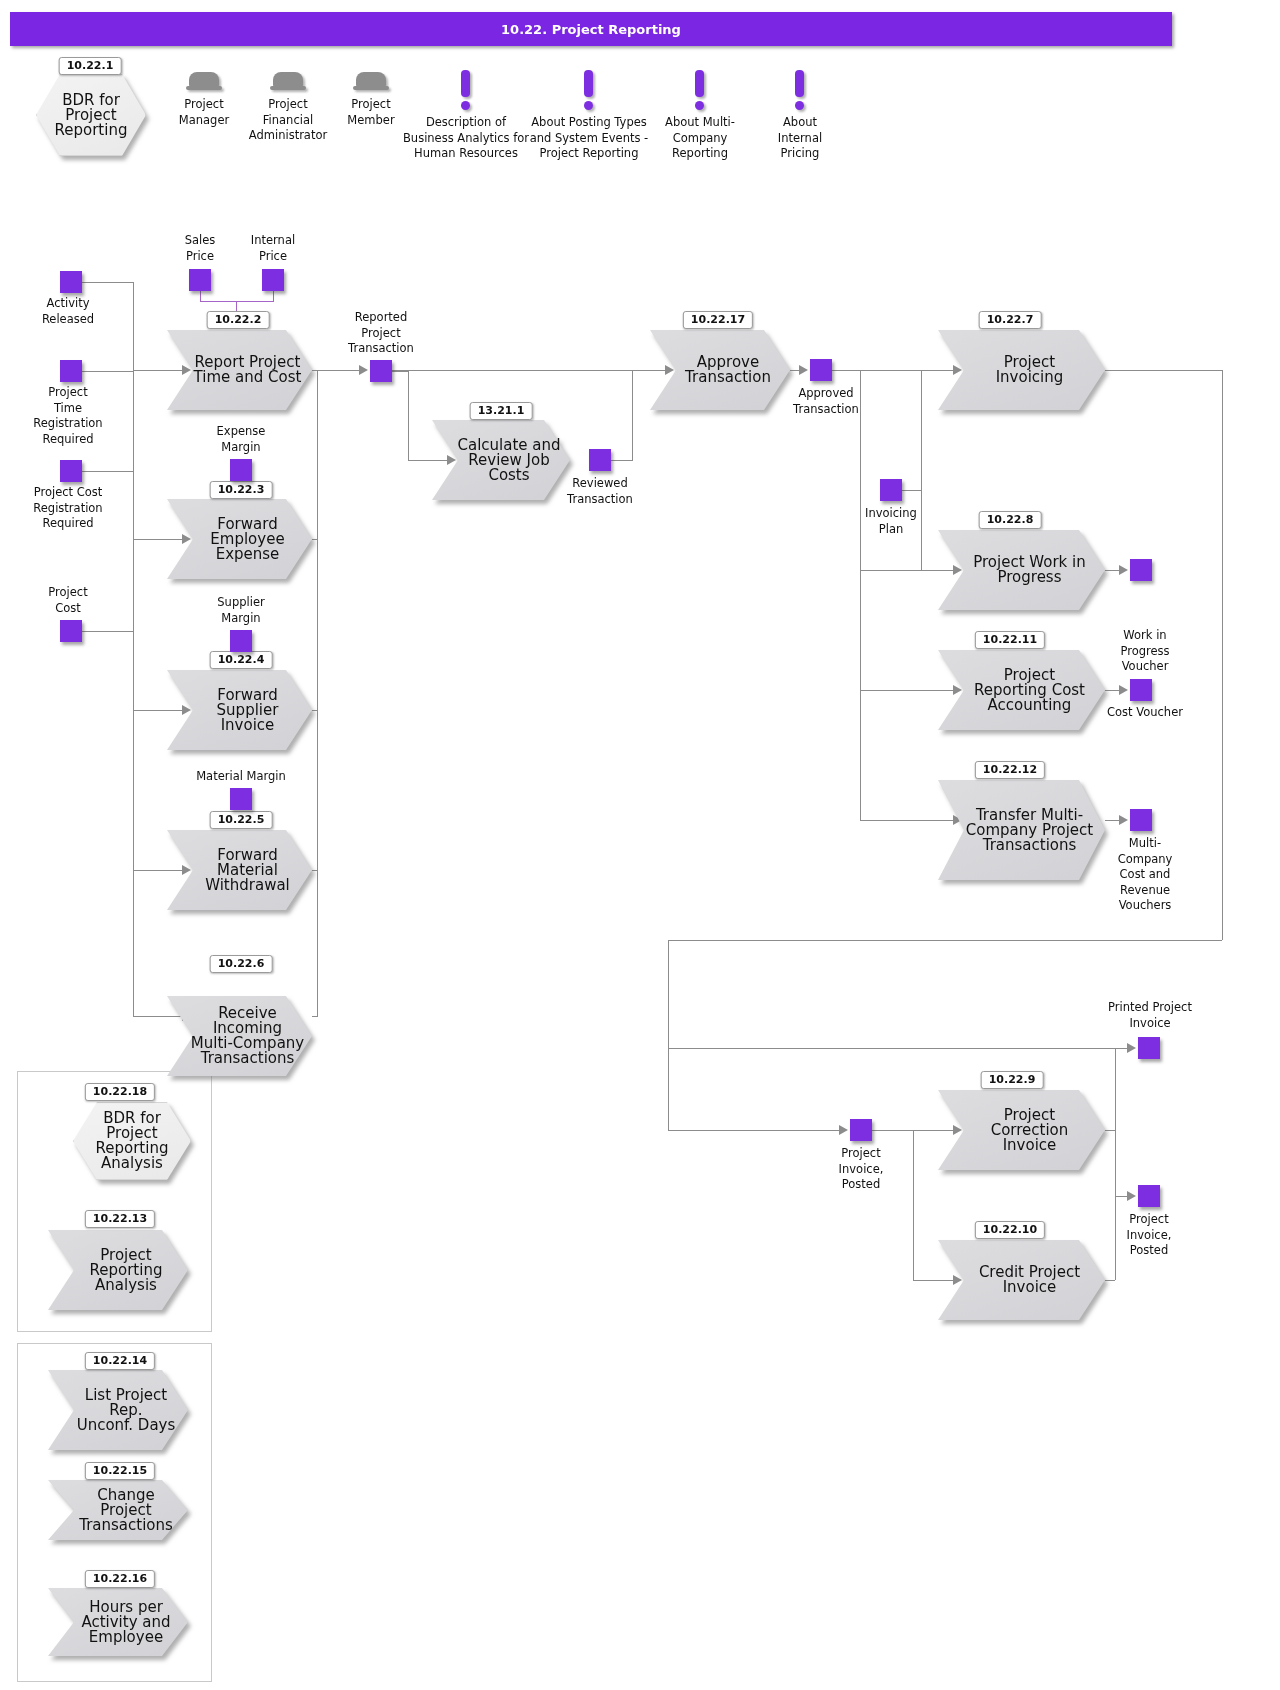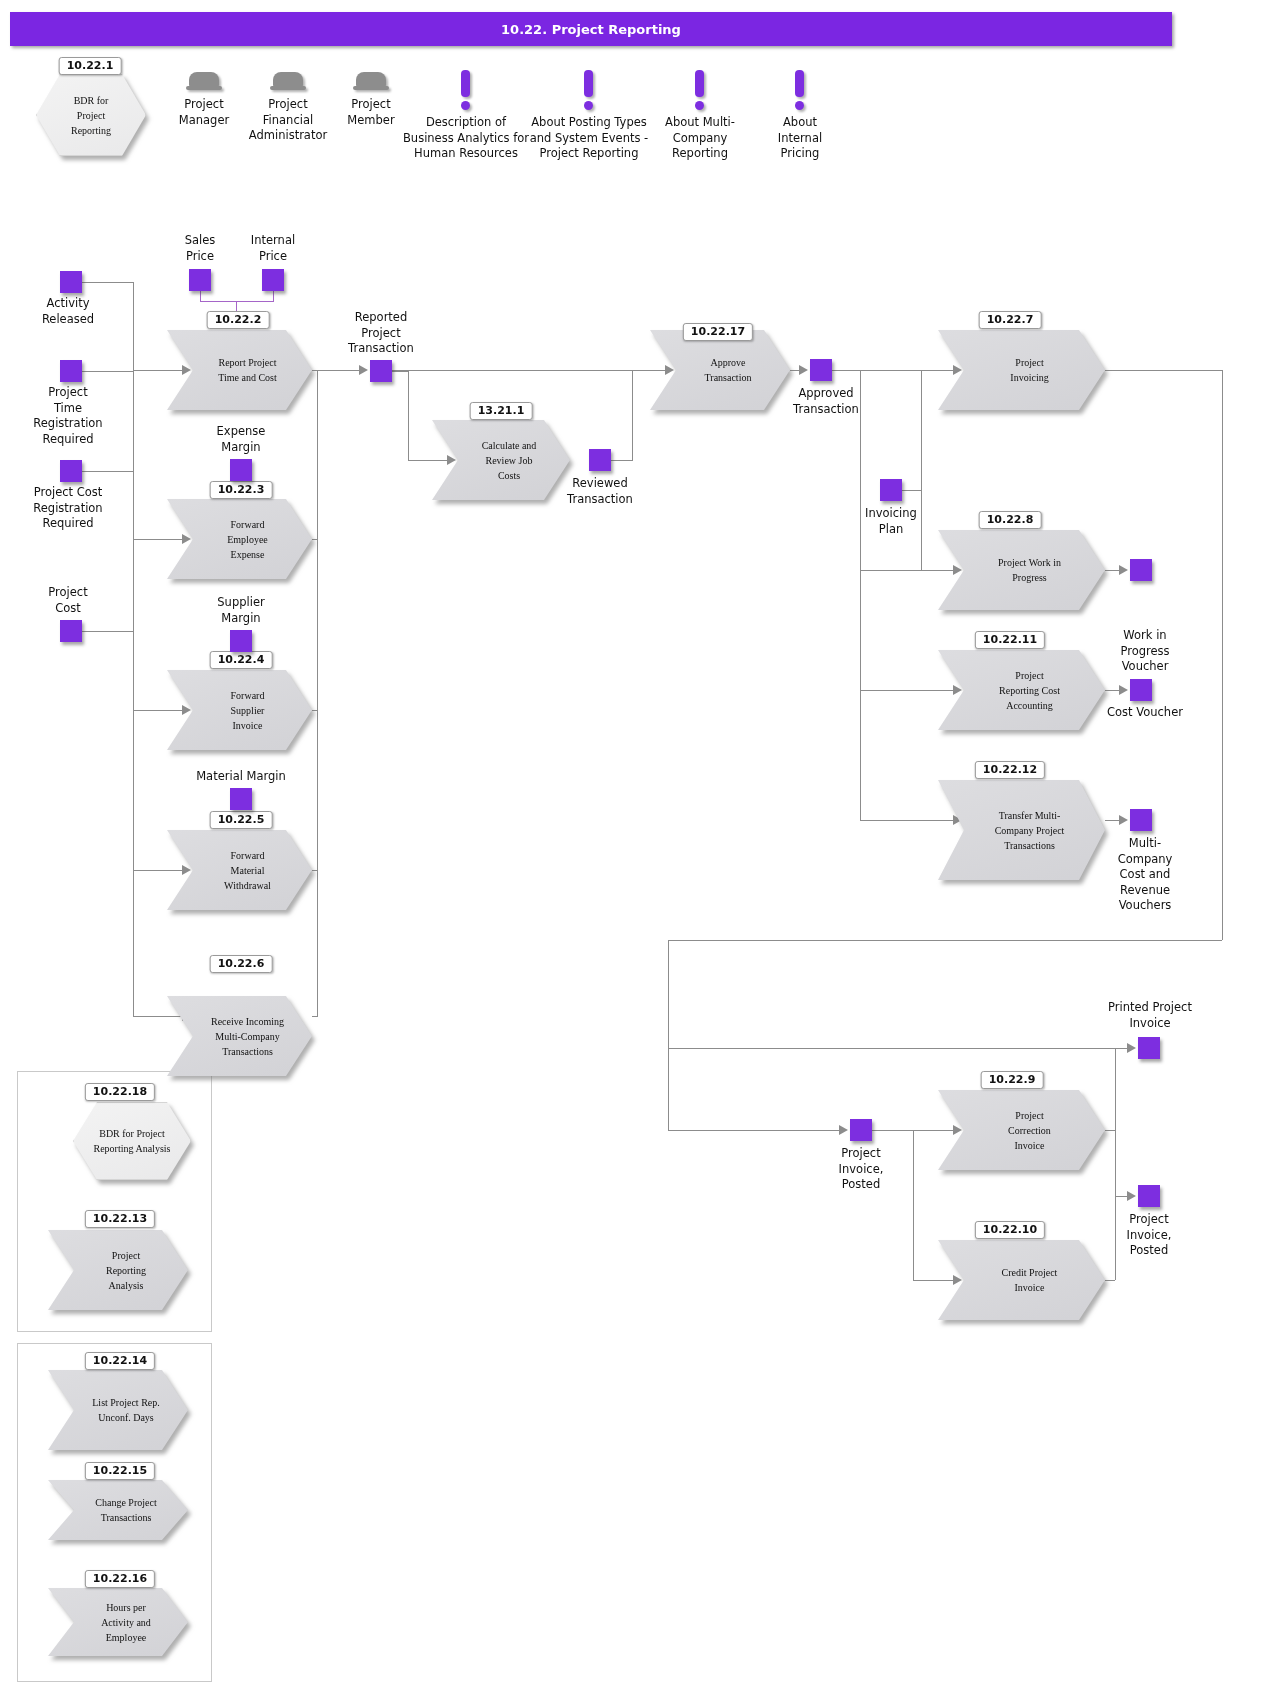--- a/index.html
+++ b/index.html
@@ -13,21 +13,21 @@
   .arrow{position:absolute;width:0;height:0;border-left:9px solid var(--line,#8c8c8c);
          border-top:5px solid transparent;border-bottom:5px solid transparent;}
   .group-box{position:absolute;border:1px solid #c9c9c9;background:#fff;}
   .chev,.hex{position:absolute;filter:drop-shadow(3px 4px 2px rgba(110,110,110,.55));}
   .chev-bg{position:absolute;inset:0;background:linear-gradient(160deg,#dddde0 0%,#d2d2d6 100%);
            clip-path:polygon(0 0,calc(100% - 26px) 0,100% 50%,calc(100% - 26px) 100%,0 100%,26px 50%);}
   .hex-bg{position:absolute;inset:0;background:linear-gradient(160deg,#f3f3f3 0%,#e9e9ea 100%);
           clip-path:polygon(24px 0,calc(100% - 24px) 0,100% 50%,calc(100% - 24px) 100%,24px 100%,0 50%);
           border:1px solid #d5d5d5;box-sizing:border-box;}
   .node-txt{position:absolute;inset:0;display:flex;align-items:center;justify-content:center;text-align:center;
-            font-size:10px;line-height:15px;white-space:pre-line;padding:0 6px 0 22px;font-family:Liberation Serif, serif;}
+            font-size:15px;line-height:15px;white-space:pre-line;padding:0 6px 0 22px;}
   .hex .node-txt{padding:0 14px;}
   .sq{position:absolute;width:22px;height:22px;background:var(--node,#7d2ee0);
       box-shadow:2px 3px 3px rgba(60,60,60,.45);}
   .lbl{position:absolute;width:160px;text-align:center;font-size:11.5px;line-height:15.5px;white-space:pre-line;}
   .badge{position:absolute;transform:translateX(-50%);background:#fff;border:1px solid #9a9a9a;border-radius:3px;
          padding:0 7px;height:16px;line-height:16px;font-size:11px;font-weight:bold;white-space:nowrap;
          box-shadow:1px 1px 2px rgba(0,0,0,.25);}
   .person{position:absolute;width:36px;height:20px;filter:drop-shadow(2px 2px 1px rgba(0,0,0,.3));}
   .dome{position:absolute;left:3px;top:0;width:30px;height:15px;background:#8d8d8d;border-radius:8px 8px 2px 2px;}
   .brim{position:absolute;left:0;top:14px;width:36px;height:4px;background:#8d8d8d;border-radius:2px;}
@@ -155,21 +155,21 @@
         <div class="node-txt">Calculate and
 Review Job
 Costs</div>
       </div>
       <div class="badge" style="left: 501px; top: 402px;">13.21.1</div>
       <div class="chev" style="left: 650px; top: 330px; width: 140px; height: 80px;">
         <div class="chev-bg"></div>
         <div class="node-txt">Approve
 Transaction</div>
       </div>
-      <div class="badge" style="left: 718px; top: 311px; margin-top: 12px;">10.22.17</div>
+      <div class="badge" style="left: 718px; top: 311px;">10.22.17</div>
       <div class="chev" style="left: 938px; top: 330px; width: 167px; height: 80px;">
         <div class="chev-bg"></div>
         <div class="node-txt">Project
 Invoicing</div>
       </div>
       <div class="badge" style="left: 1010px; top: 311px;">10.22.7</div>
       <div class="chev" style="left: 938px; top: 530px; width: 167px; height: 80px;">
         <div class="chev-bg"></div>
         <div class="node-txt">Project Work in
 Progress</div>

